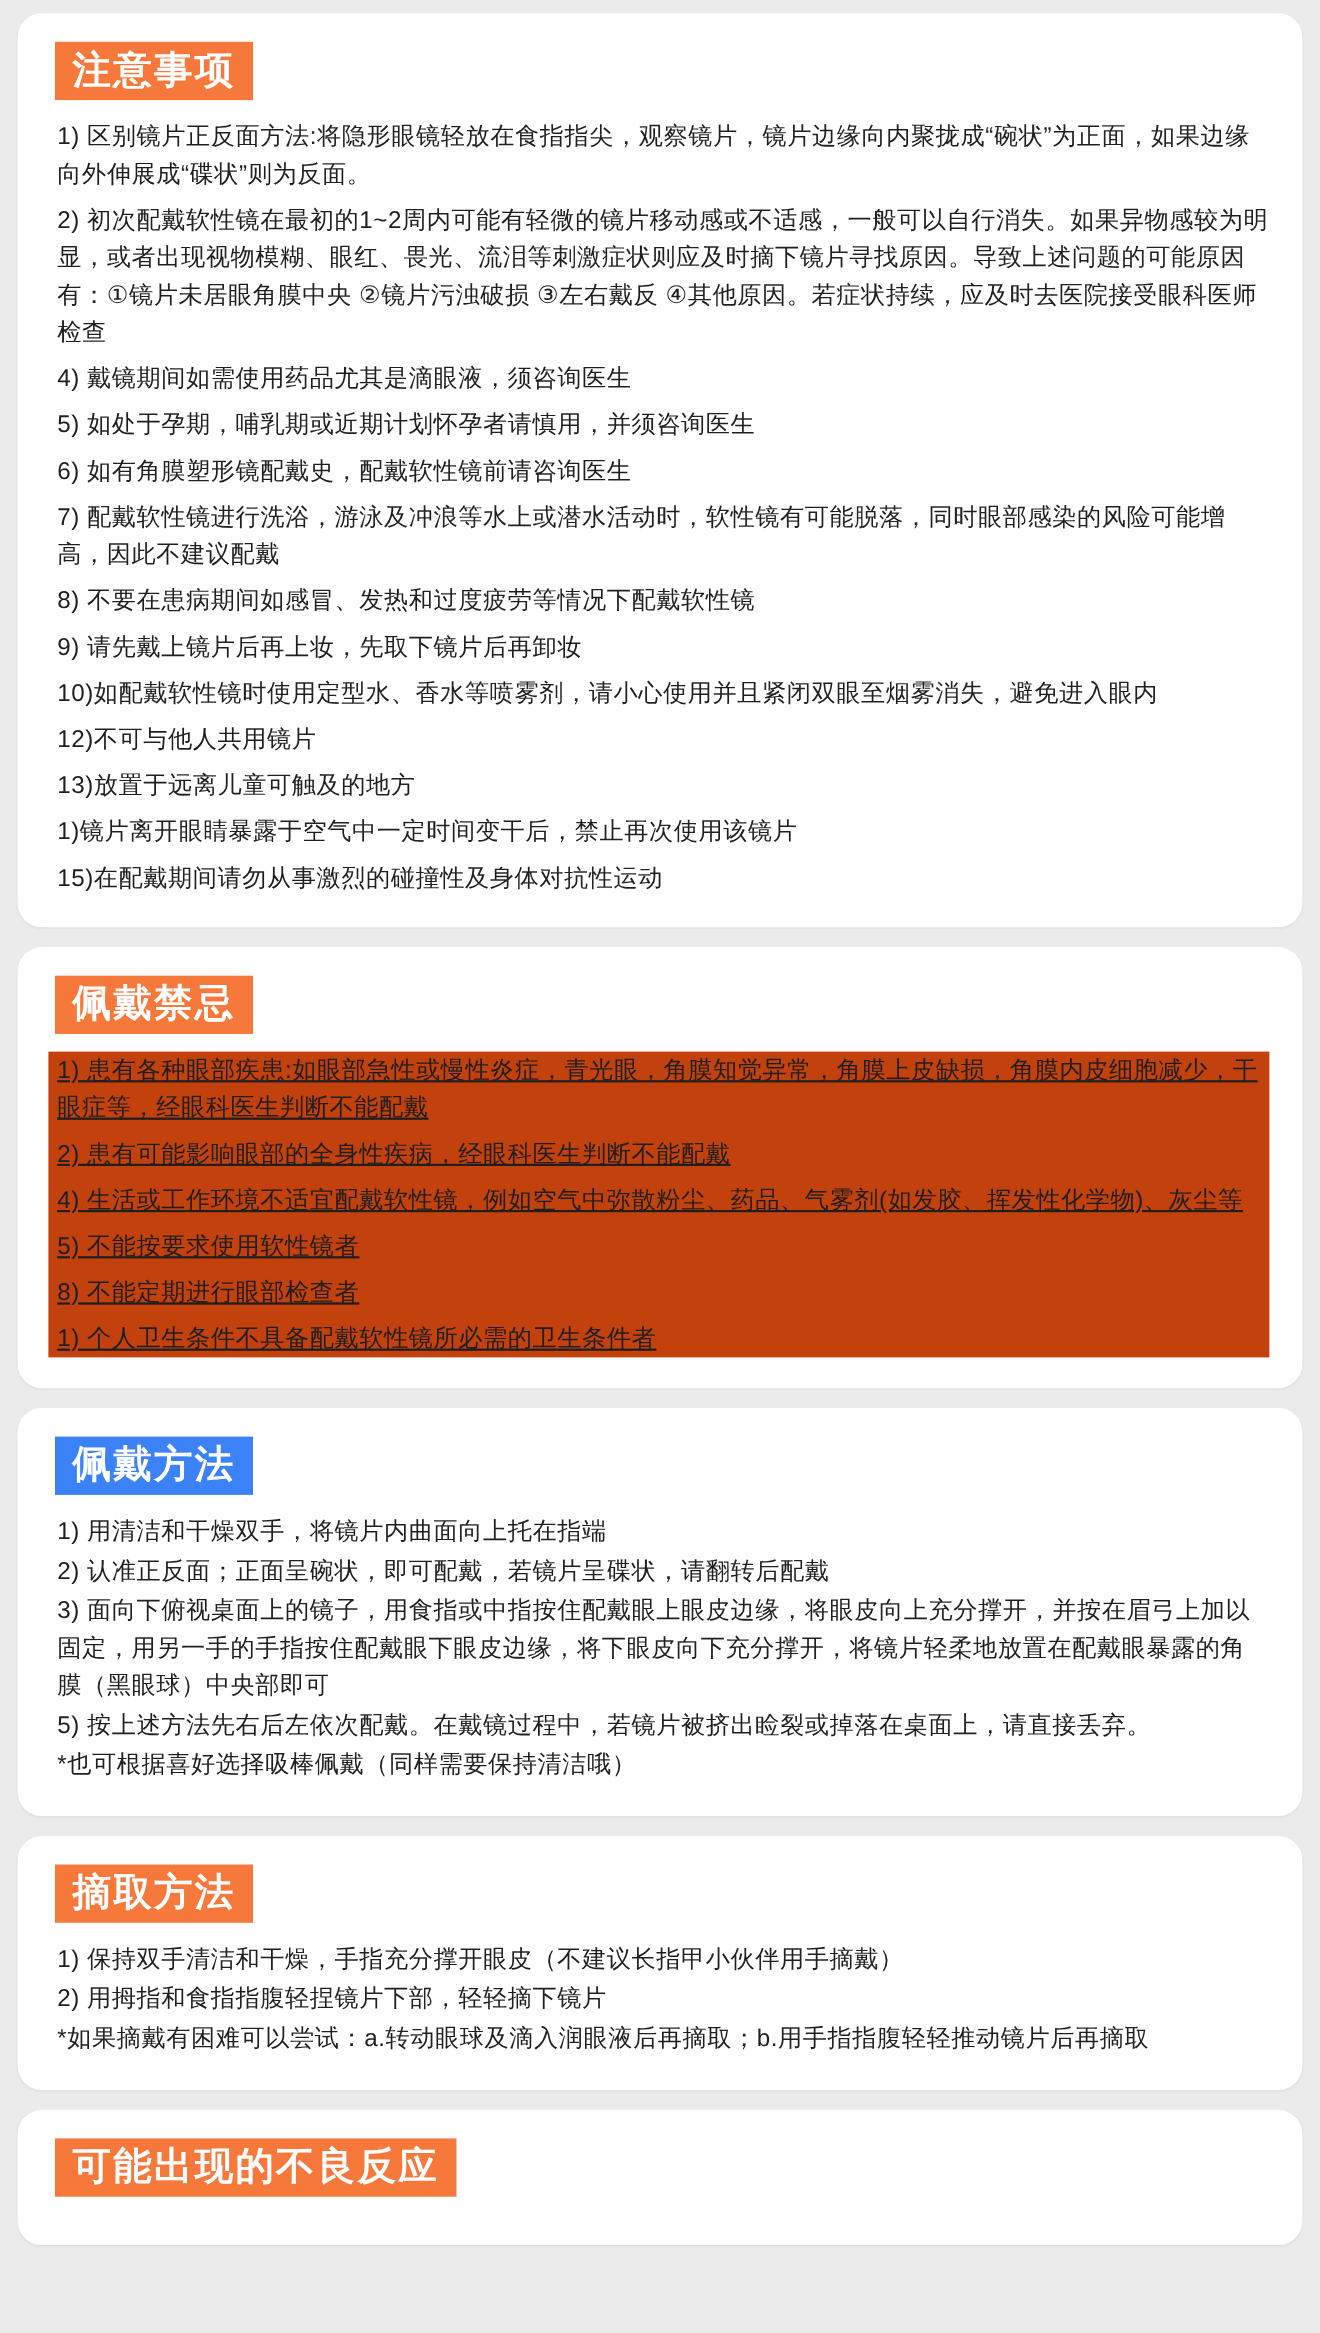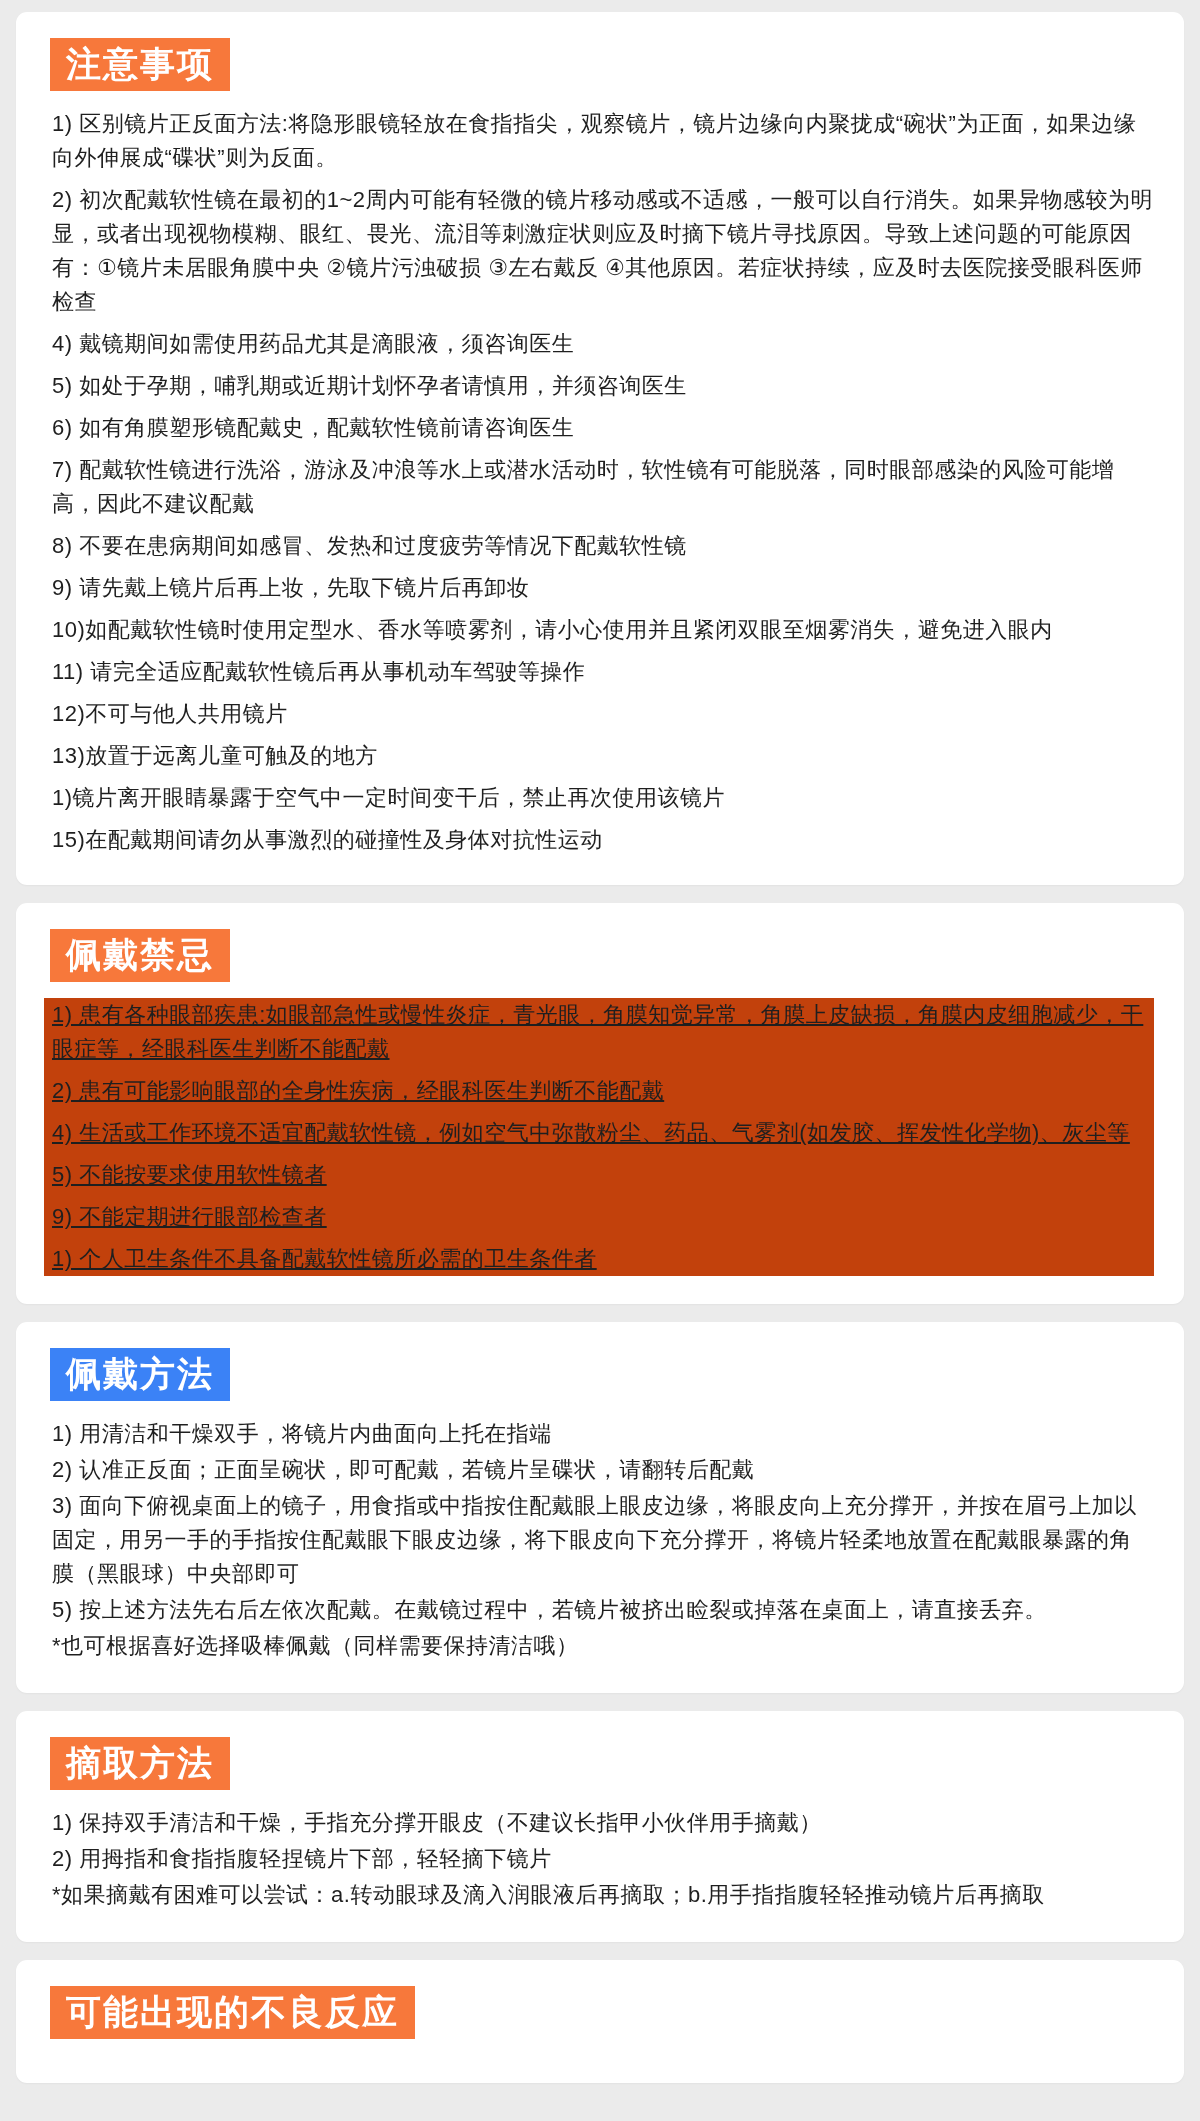--- a/index.html
+++ b/index.html
@@ -13,21 +13,21 @@
     box-sizing: border-box;
     width: 1200px;
     min-height: 2121px;
     padding: 12px 16px 10px 16px;
     display: flex;
     flex-direction: column;
     gap: 18px;
   }
   .card {
     background: #ffffff;
-    border-radius: 11px;
+    border-radius: 22px;
     padding: 24px 30px 28px 28px;
     box-shadow: 0 1px 2px rgba(0,0,0,0.04);
   }
   .badge {
     display: inline-block;
     background: #f7783b;
     color: #ffffff;
     font-size: 35px;
     font-weight: bold;
     line-height: 1;
@@ -59,35 +59,34 @@
     <div class="items" style="background-color: rgb(255, 255, 255);">
         <p class="item">1) 区别镜片正反面方法:将隐形眼镜轻放在食指指尖，观察镜片，镜片边缘向内聚拢成“碗状”为正面，如果边缘向外伸展成“碟状”则为反面。</p>
         <p class="item">2) 初次配戴软性镜在最初的1~2周内可能有轻微的镜片移动感或不适感，一般可以自行消失。如果异物感较为明显，或者出现视物模糊、眼红、畏光、流泪等刺激症状则应及时摘下镜片寻找原因。导致上述问题的可能原因有：①镜片未居眼角膜中央 ②镜片污浊破损 ③左右戴反 ④其他原因。若症状持续，应及时去医院接受眼科医师检查</p>
         <p class="item">4) 戴镜期间如需使用药品尤其是滴眼液，须咨询医生</p>
         <p class="item">5) 如处于孕期，哺乳期或近期计划怀孕者请慎用，并须咨询医生</p>
         <p class="item">6) 如有角膜塑形镜配戴史，配戴软性镜前请咨询医生</p>
         <p class="item">7) 配戴软性镜进行洗浴，游泳及冲浪等水上或潜水活动时，软性镜有可能脱落，同时眼部感染的风险可能增高，因此不建议配戴</p>
         <p class="item">8) 不要在患病期间如感冒、发热和过度疲劳等情况下配戴软性镜</p>
         <p class="item">9) 请先戴上镜片后再上妆，先取下镜片后再卸妆</p>
         <p class="item">10)如配戴软性镜时使用定型水、香水等喷雾剂，请小心使用并且紧闭双眼至烟雾消失，避免进入眼内</p>
-        <p class="item">11) 请完全适应配戴软性镜后再从事机动车驾驶等操作</p>
         <p class="item">12)不可与他人共用镜片</p>
         <p class="item">13)放置于远离儿童可触及的地方</p>
         <p class="item">1)镜片离开眼睛暴露于空气中一定时间变干后，禁止再次使用该镜片</p>
         <p class="item">15)在配戴期间请勿从事激烈的碰撞性及身体对抗性运动</p>
       </div>
   </section>
     <section class="card">
     <div class="badge" style="background-color: rgb(247, 120, 59); text-align: right;">佩戴禁忌</div>
     <div class="items" style="background-color: #c2410c; text-decoration: underline;">
         <p class="item">1) 患有各种眼部疾患:如眼部急性或慢性炎症，青光眼，角膜知觉异常，角膜上皮缺损，角膜内皮细胞减少，干眼症等，经眼科医生判断不能配戴</p>
         <p class="item">2) 患有可能影响眼部的全身性疾病，经眼科医生判断不能配戴</p>
         <p class="item">4) 生活或工作环境不适宜配戴软性镜，例如空气中弥散粉尘、药品、气雾剂(如发胶、挥发性化学物)、灰尘等</p>
         <p class="item">5) 不能按要求使用软性镜者</p>
-        <p class="item">9) 不能定期进行眼部检查者</p>
+        <p class="item">8) 不能定期进行眼部检查者</p>
         <p class="item">1) 个人卫生条件不具备配戴软性镜所必需的卫生条件者</p>
       </div>
   </section>
     <section class="card">
     <div class="badge" style="background-color: #3b82f6;">佩戴方法</div>
     <div class="items" style="background-color: rgb(255, 255, 255);">
         <p class="item">1) 用清洁和干燥双手，将镜片内曲面向上托在指端</p>
         <p class="item">2) 认准正反面；正面呈碗状，即可配戴，若镜片呈碟状，请翻转后配戴</p>
         <p class="item">3) 面向下俯视桌面上的镜子，用食指或中指按住配戴眼上眼皮边缘，将眼皮向上充分撑开，并按在眉弓上加以固定，用另一手的手指按住配戴眼下眼皮边缘，将下眼皮向下充分撑开，将镜片轻柔地放置在配戴眼暴露的角膜（黑眼球）中央部即可</p>
         <p class="item">5) 按上述方法先右后左依次配戴。在戴镜过程中，若镜片被挤出睑裂或掉落在桌面上，请直接丢弃。</p>

